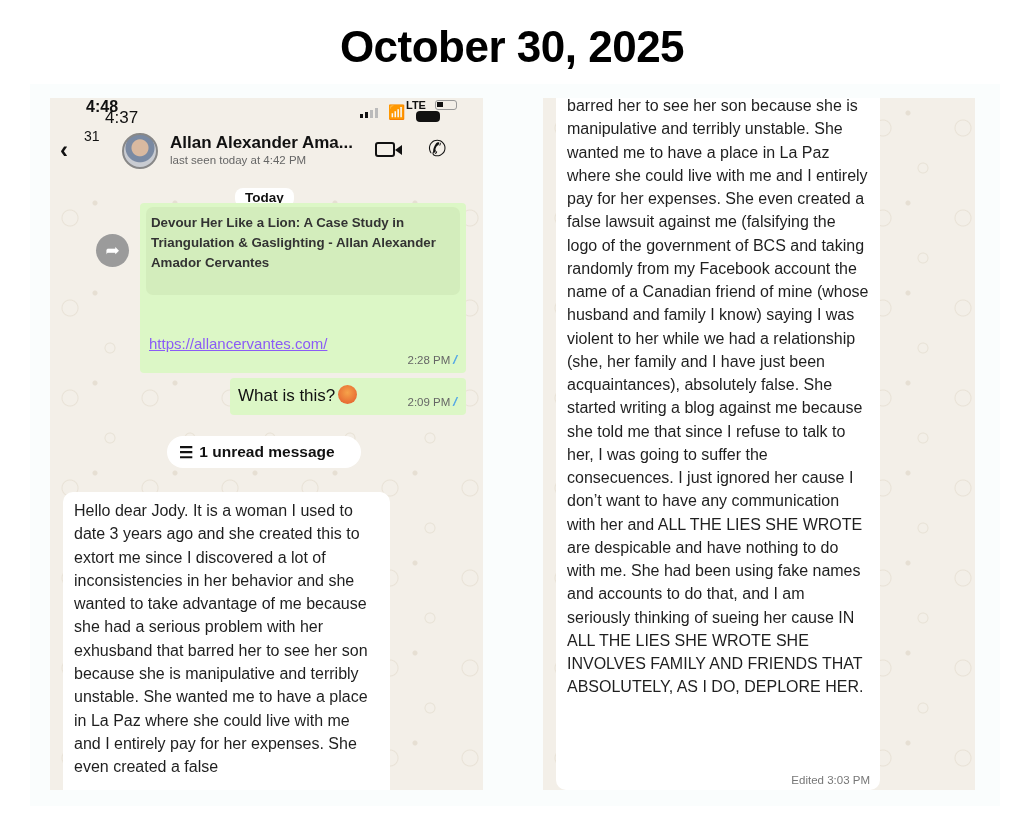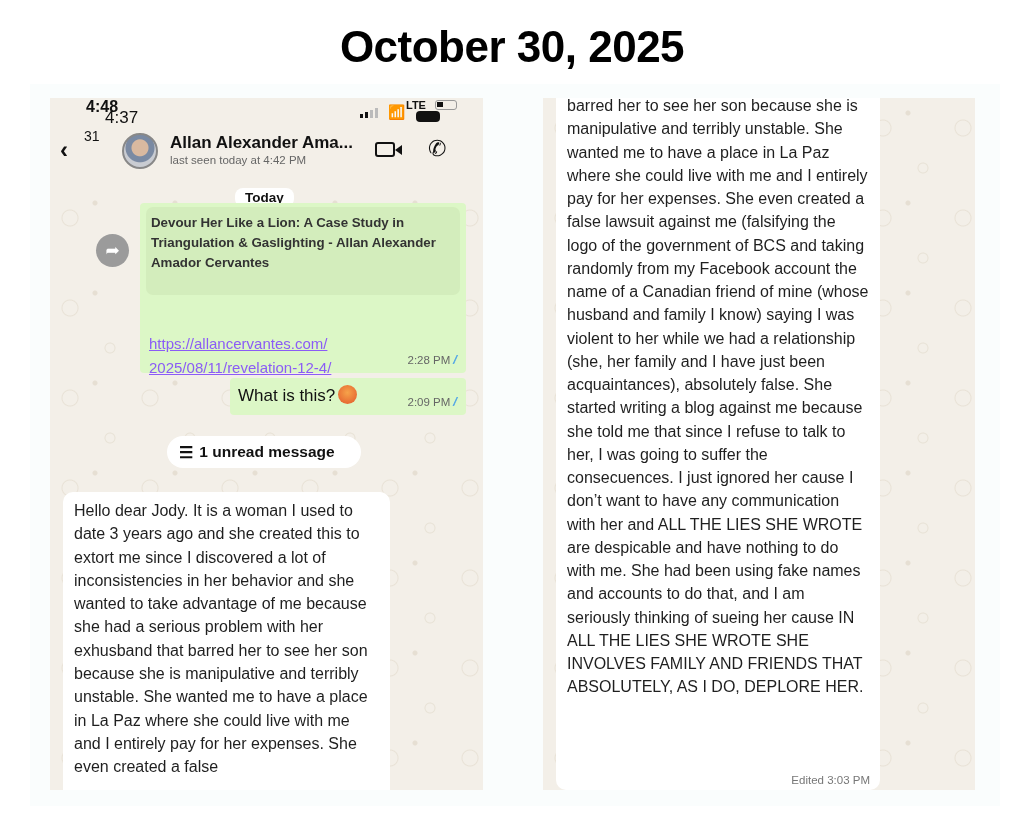--- a/index.html
+++ b/index.html
@@ -107,21 +107,20 @@
   <div class="date-pill">Today</div>
 
   <div class="fwd-btn">➦</div>
 
   <div class="bubble-out link-bubble">
     <div class="link-preview">
       <div class="link-title">Devour Her Like a Lion: A Case Study in Triangulation &amp; Gaslighting - Allan Alexander Amador Cervantes</div>
     </div>
     <div class="link-url">
       <div>https://allancervantes.com/</div>
-      <div>2025/08/11/revelation-12-4/</div>
     </div>
     <div class="meta" style="right:12px; bottom:6px;">
       <span>2:28 PM</span>
       <span class="ticks">//</span>
     </div>
   </div>
 
   <div class="bubble-out q-bubble">
     <div class="q-text">
       <span>What is this?</span><span class="emoji"></span>

